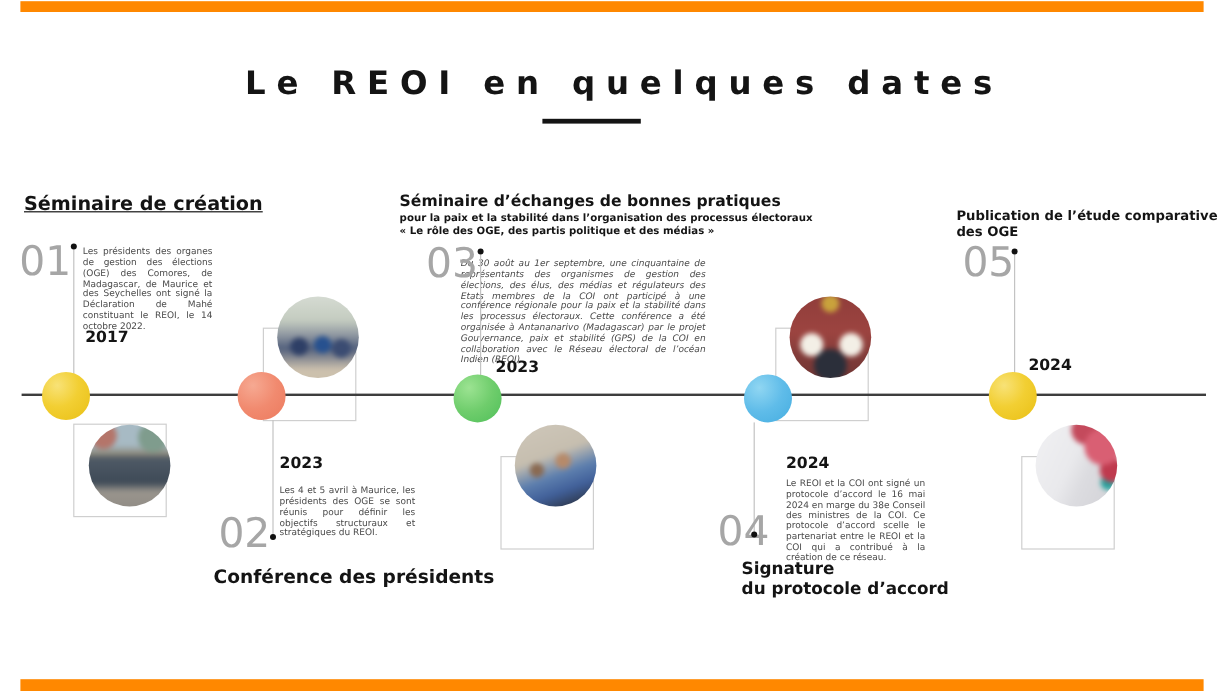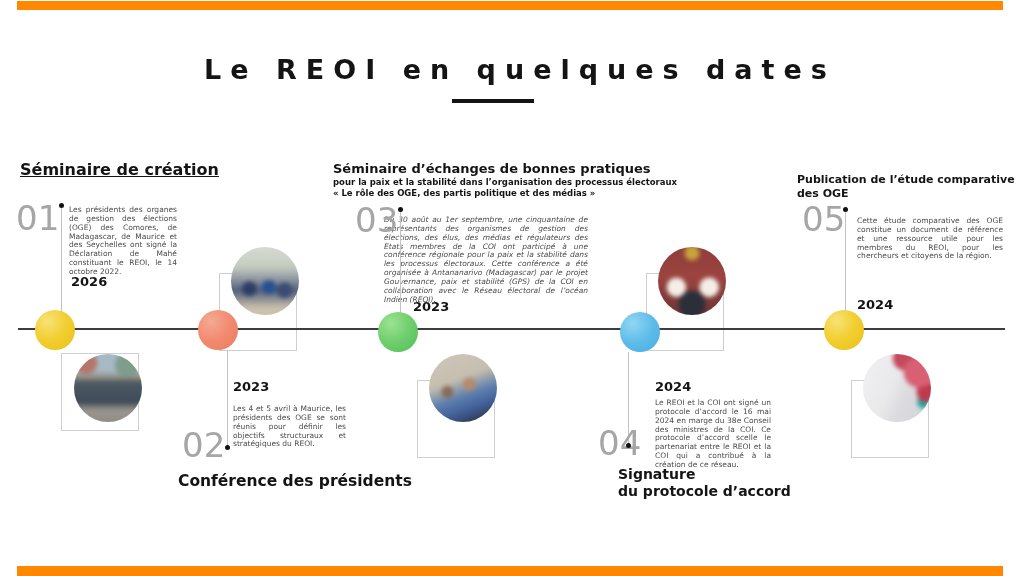--- a/index.html
+++ b/index.html
@@ -165,21 +165,21 @@
   <div id="p4" class="photo">
       <div class="ph-fill"></div>
     </div>
   <div id="p5" class="photo">
       <div class="ph-fill"></div>
     </div>
 
   <div id="h1" class="m-head">Séminaire de création</div>
   <div id="n1" class="m-num">01</div>
   <div id="b1" class="m-body">Les présidents des organes de gestion des élections (OGE) des Comores, de Madagascar, de Maurice et des Seychelles ont signé la Déclaration de Mahé constituant le REOI, le 14 octobre 2022.</div>
-  <div id="y1" class="m-year">2026</div>
+  <div id="y1" class="m-year">2017</div>
 
   <div id="y2" class="m-year">2023</div>
   <div id="b2" class="m-body">Les 4 et 5 avril à Maurice, les présidents des OGE se sont réunis pour définir les objectifs structuraux et stratégiques du REOI.</div>
   <div id="n2" class="m-num">02</div>
   <div id="h3" class="m-head">
     <div>Séminaire d’échanges de bonnes pratiques</div>
     <div class="subline">pour la paix et la stabilité dans l’organisation des processus électoraux</div>
     <div class="subline">« Le rôle des OGE, des partis politique et des médias »</div>
   </div>
 
@@ -194,16 +194,15 @@
   <div id="h4" class="m-head">
     <div>Signature</div>
     <div>du protocole d’accord</div>
   </div>
 
   <div id="h5" class="m-head">
     <div>Publication de l’étude comparative</div>
     <div>des OGE</div>
   </div>
   <div id="n5" class="m-num">05</div>
-  <div id="b5" class="m-body">Cette étude comparative des OGE constitue un document de référence et une ressource utile pour les membres du REOI, pour les chercheurs et citoyens de la région.</div>
   <div id="y5" class="m-year">2024</div>
 
 </div>
 
 </body></html>

